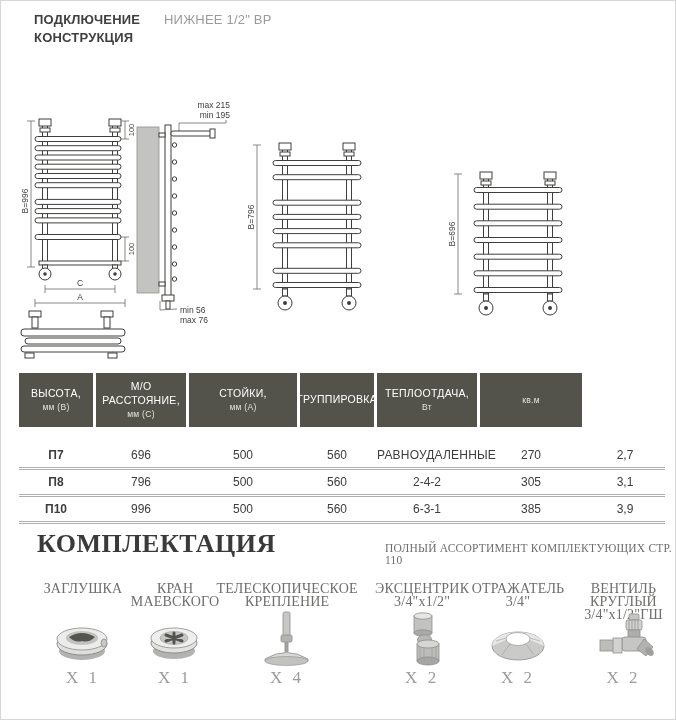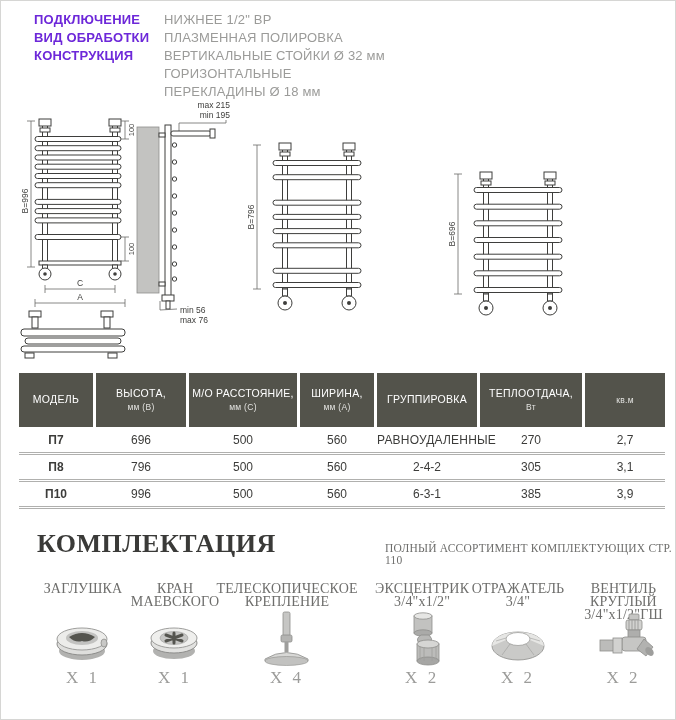--- a/index.html
+++ b/index.html
@@ -4,41 +4,41 @@
 <style>
   html,body{margin:0;padding:0;background:#ffffff;}
   #page{
     position:relative; width:676px; height:720px; background:#fff;
     border:1px solid #d6d6d4; box-sizing:border-box; overflow:hidden;
     font-family:"Liberation Sans", "DejaVu Sans", sans-serif; color:#3c3c3a;
   }
   
   .specs{position:absolute; left:33px; top:10px; width:430px;}
   .spec-row{display:flex; margin-bottom:0;}
-  .spec-label{width:130px; font-size:13px; font-weight:bold; color:#6d28d9; line-height:18px; letter-spacing:0.2px;}
+  .spec-label{width:130px; font-size:13px; font-weight:bold; color:#404040; line-height:18px; letter-spacing:0.2px;}
   .spec-value{flex:1; font-size:13px; color:#9b9b99; line-height:18px; white-space:pre-line; letter-spacing:0.2px;}
   
   .dia{position:absolute;}
   .part{fill:#ffffff; stroke:#3e3e3c; stroke-width:1;}
   .partfill{fill:#3e3e3c;}
   .rung{fill:#ffffff; stroke:#3e3e3c; stroke-width:1;}
   .ln line{stroke:#6a6a68; stroke-width:0.8;}
   .dtxt{font-size:8.5px; fill:#3e3e3c; font-family:"Liberation Sans",sans-serif;}
   .dtxt.sm{font-size:7.5px;}
   .wall{fill:#c3c3c1; stroke:#8e8e8c; stroke-width:0.8;}
   
   .spec-table{position:absolute; left:18px; top:372px; width:646px;}
   .thead{display:grid; grid-template-columns:74px 90px 108px 74px 100px 102px 80px; column-gap:3px;}
   .hcell{
     background:#53534b; color:#ffffff; min-height:54px;
     display:flex; flex-direction:column; align-items:center; justify-content:center;
     text-align:center; font-size:10.5px; line-height:1.3; letter-spacing:0.3px; padding:2px 3px; box-sizing:border-box;
   }
   .hcell .sub{font-size:8.5px; color:#e3e3e0; margin-top:1px;}
-  .tbody{margin-top:1px;}
+  .tbody{margin-top:16px;}
   .trow{
     display:grid; grid-template-columns:74px 90px 108px 74px 100px 102px 80px; column-gap:3px;
     height:24px; align-items:center; border-bottom:3px double #b0b0ae;
   }
   .tcell{text-align:center; font-size:12px; color:#3c3c3a;}
   .tcell.c0{font-weight:bold;}
   .tcell.small{font-size:12px; letter-spacing:0.2px;}
   
   .kit{position:absolute; left:36px; top:528px; width:644px;font-family:Liberation Serif, serif;}
   .kit-head{display:flex;}
@@ -59,28 +59,21 @@
 <body>
 
 <div id="page">
 
   <div class="specs">
     <div class="spec-row">
       <div class="spec-label">ПОДКЛЮЧЕНИЕ</div>
       <div class="spec-value">НИЖНЕЕ 1/2" ВР</div>
     </div>
     <div class="spec-row">
-      <div class="spec-label">ВИД ОБРАБОТКИ</div>
-      <div class="spec-value">ПЛАЗМЕННАЯ ПОЛИРОВКА</div>
-    </div>
-    <div class="spec-row">
       <div class="spec-label">КОНСТРУКЦИЯ</div>
-      <div class="spec-value">ВЕРТИКАЛЬНЫЕ СТОЙКИ Ø 32 мм
-ГОРИЗОНТАЛЬНЫЕ
-ПЕРЕКЛАДИНЫ Ø 18 мм</div>
     </div>
   </div>
 
   <svg class="dia" style="left:20px; top:114px; width:125px; height:202px;" viewBox="0 0 125 202">
     <g class="ln">
       <line x1="10" y1="6" x2="10" y2="152"></line>
         <line x1="6" y1="6" x2="14" y2="6"></line>
         <line x1="6" y1="152" x2="14" y2="152"></line>
     </g>
     <text class="dtxt" transform="translate(7 86) rotate(-90)" text-anchor="middle">B=996</text>
@@ -239,32 +232,29 @@
     <rect class="part" x="99.5" y="126" width="5" height="7"></rect>
     <circle class="part" cx="38" cy="140" r="7"></circle>
     <circle class="partfill" cx="38" cy="140" r="2"></circle>
     <circle class="part" cx="102" cy="140" r="7"></circle>
     <circle class="partfill" cx="102" cy="140" r="2"></circle>
   </svg>
 
   <div class="spec-table">
     <div class="thead">
       <div class="hcell">
-          <span>МОДЕЛЬ</span>
-        </div>
-      <div class="hcell">
           <span>ВЫСОТА,</span>
           <span class="sub">мм (В)</span>
         </div>
       <div class="hcell">
           <span>М/О РАССТОЯНИЕ,</span>
           <span class="sub">мм (С)</span>
         </div>
       <div class="hcell">
-          <span>ШИРИНА,</span>
+          <span>СТОЙКИ,</span>
           <span class="sub">мм (А)</span>
         </div>
       <div class="hcell">
           <span>ГРУППИРОВКА</span>
         </div>
       <div class="hcell">
           <span>ТЕПЛООТДАЧА,</span>
           <span class="sub">Вт</span>
         </div>
       <div class="hcell">

